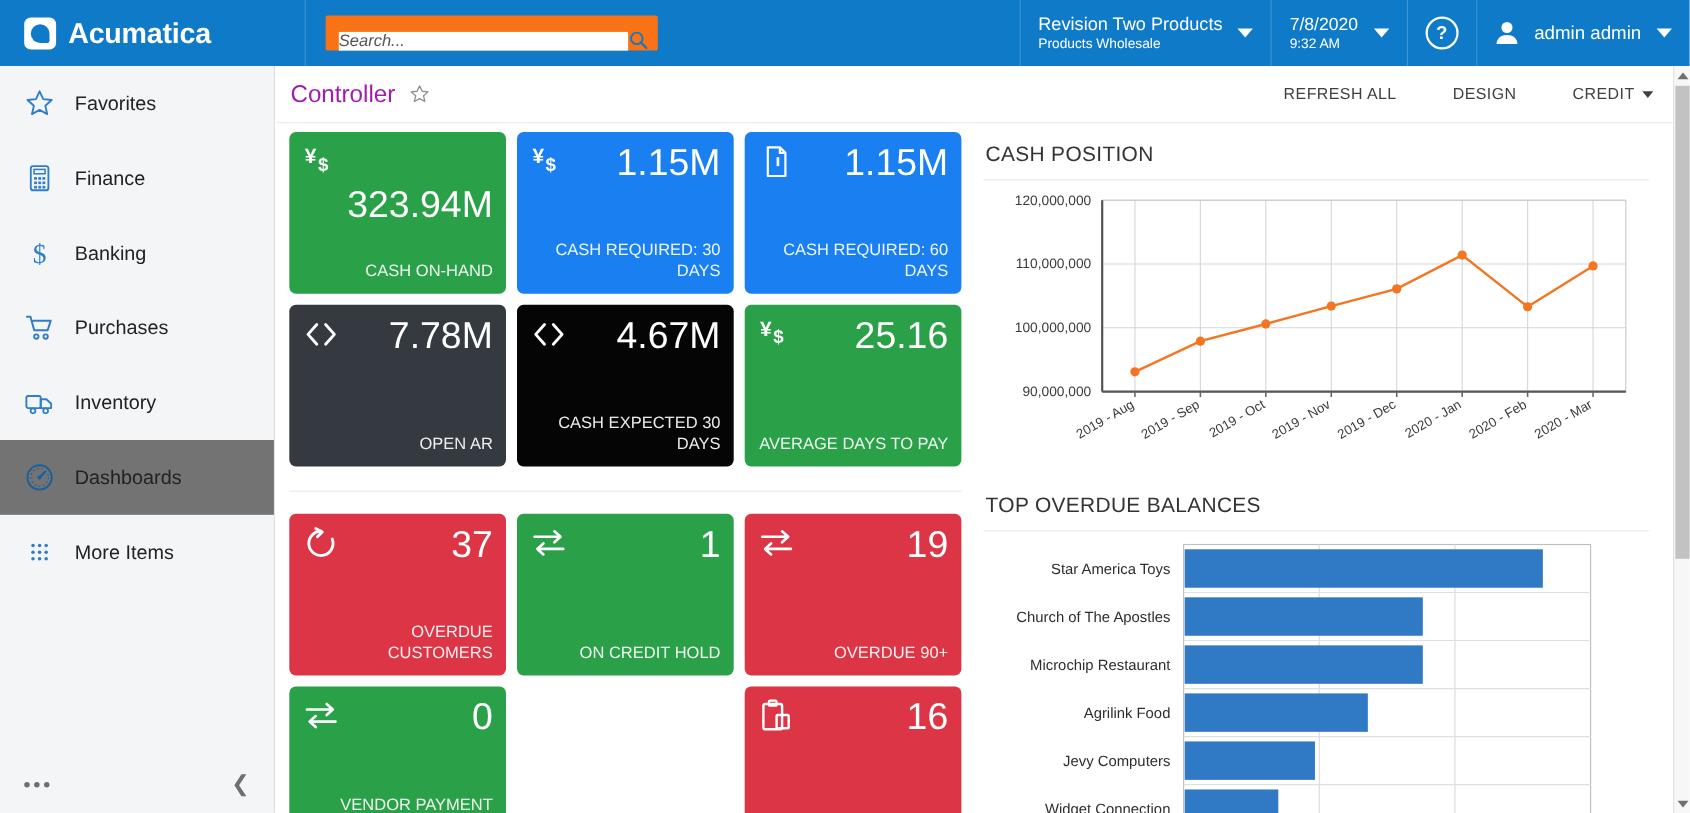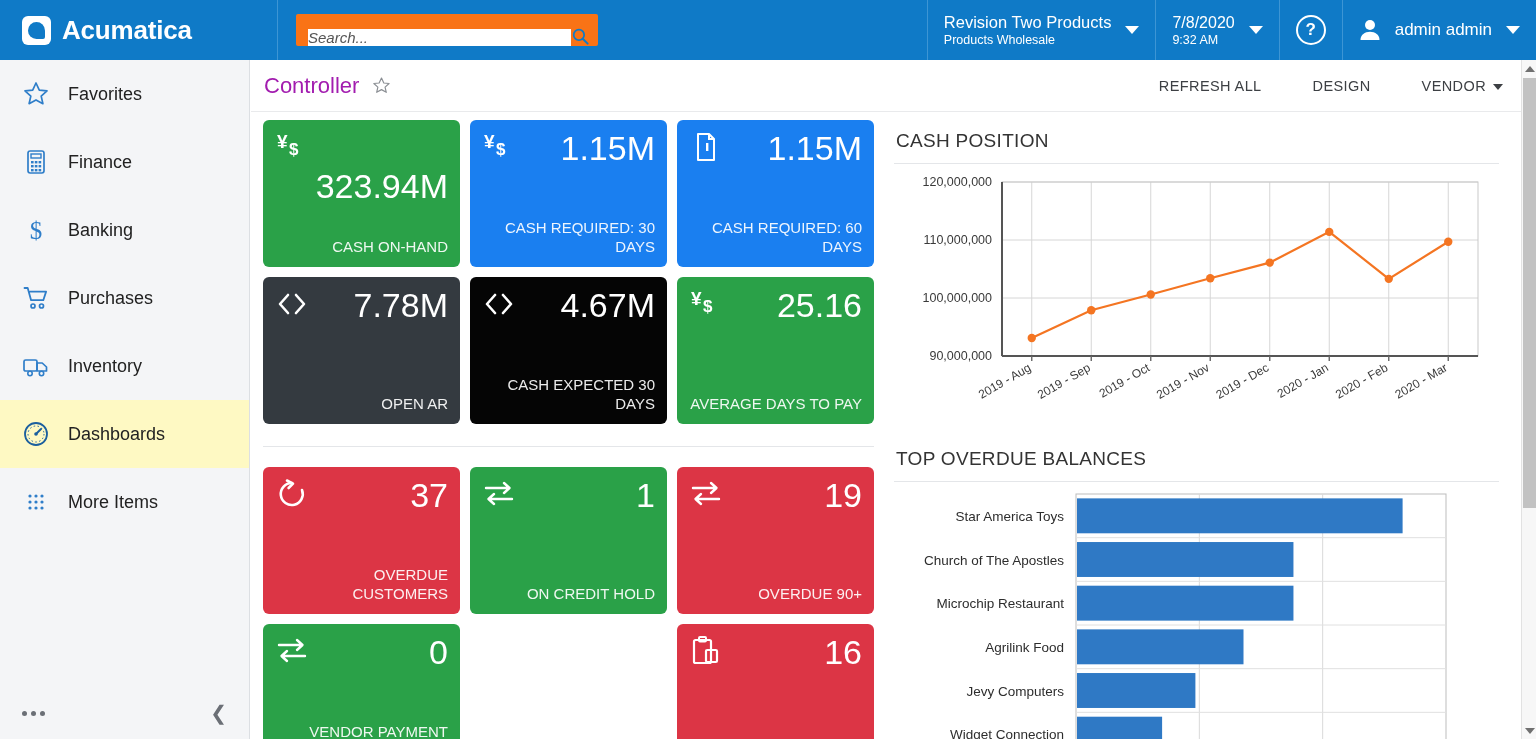--- a/index.html
+++ b/index.html
@@ -75,21 +75,21 @@
   .sidebar {
     position: absolute; top: 60px; left: 0;
     width: 250px; height: 679px;
     background: #f4f5f7;
     border-right: 1px solid #dcdfe3;
   }
   .nav-item {
     height: 68px; display: flex; align-items: center;
     padding-left: 22px; gap: 18px; cursor: pointer;
   }
-  .nav-item.active { background: #fef9c3; }
+  .nav-item.active { background: #737373; }
   .nav-ico { width: 28px; height: 28px; flex: none; display:block; }
   .nav-label { font-size: 18px; color: #222; }
   .sidebar-foot {
     position: absolute; bottom: 0; left: 0; right: 0; height: 52px;
     display: flex; align-items: center; justify-content: space-between;
     padding: 0 22px;
   }
   .dots-h { display: flex; gap: 4px; }
   .dots-h i { width: 5px; height: 5px; border-radius: 50%; background: #6b6f76; display: block; }
   .chev-left { font-size: 20px; color: #6b6f76; line-height: 1; }
@@ -326,21 +326,21 @@
 
   <div class="page-head">
     <div class="page-title">Controller</div>
     <svg class="star-fav" viewBox="0 0 24 24">
       <path d="M12 2.6l2.9 6.2 6.7.7-5.1 4.5 1.5 6.6L12 17.2 5.9 20.6l1.5-6.6-5.1-4.5 6.7-.7z" fill="none" stroke="#8b8f94" stroke-width="1.5" stroke-linejoin="round"></path>
     </svg>
     <div class="head-actions">
       <div class="head-btn">REFRESH ALL</div>
       <div class="head-btn">DESIGN</div>
       <div class="head-btn">
-        <span>VENDOR</span><span class="tools-caret"></span>
+        <span>CREDIT</span><span class="tools-caret"></span>
       </div>
     </div>
   </div>
 
   <div class="content">
 
     <div class="col-left">
 
       <div class="tile-grid">
         <div class="tile wrapval" style="background:#2aa148">

